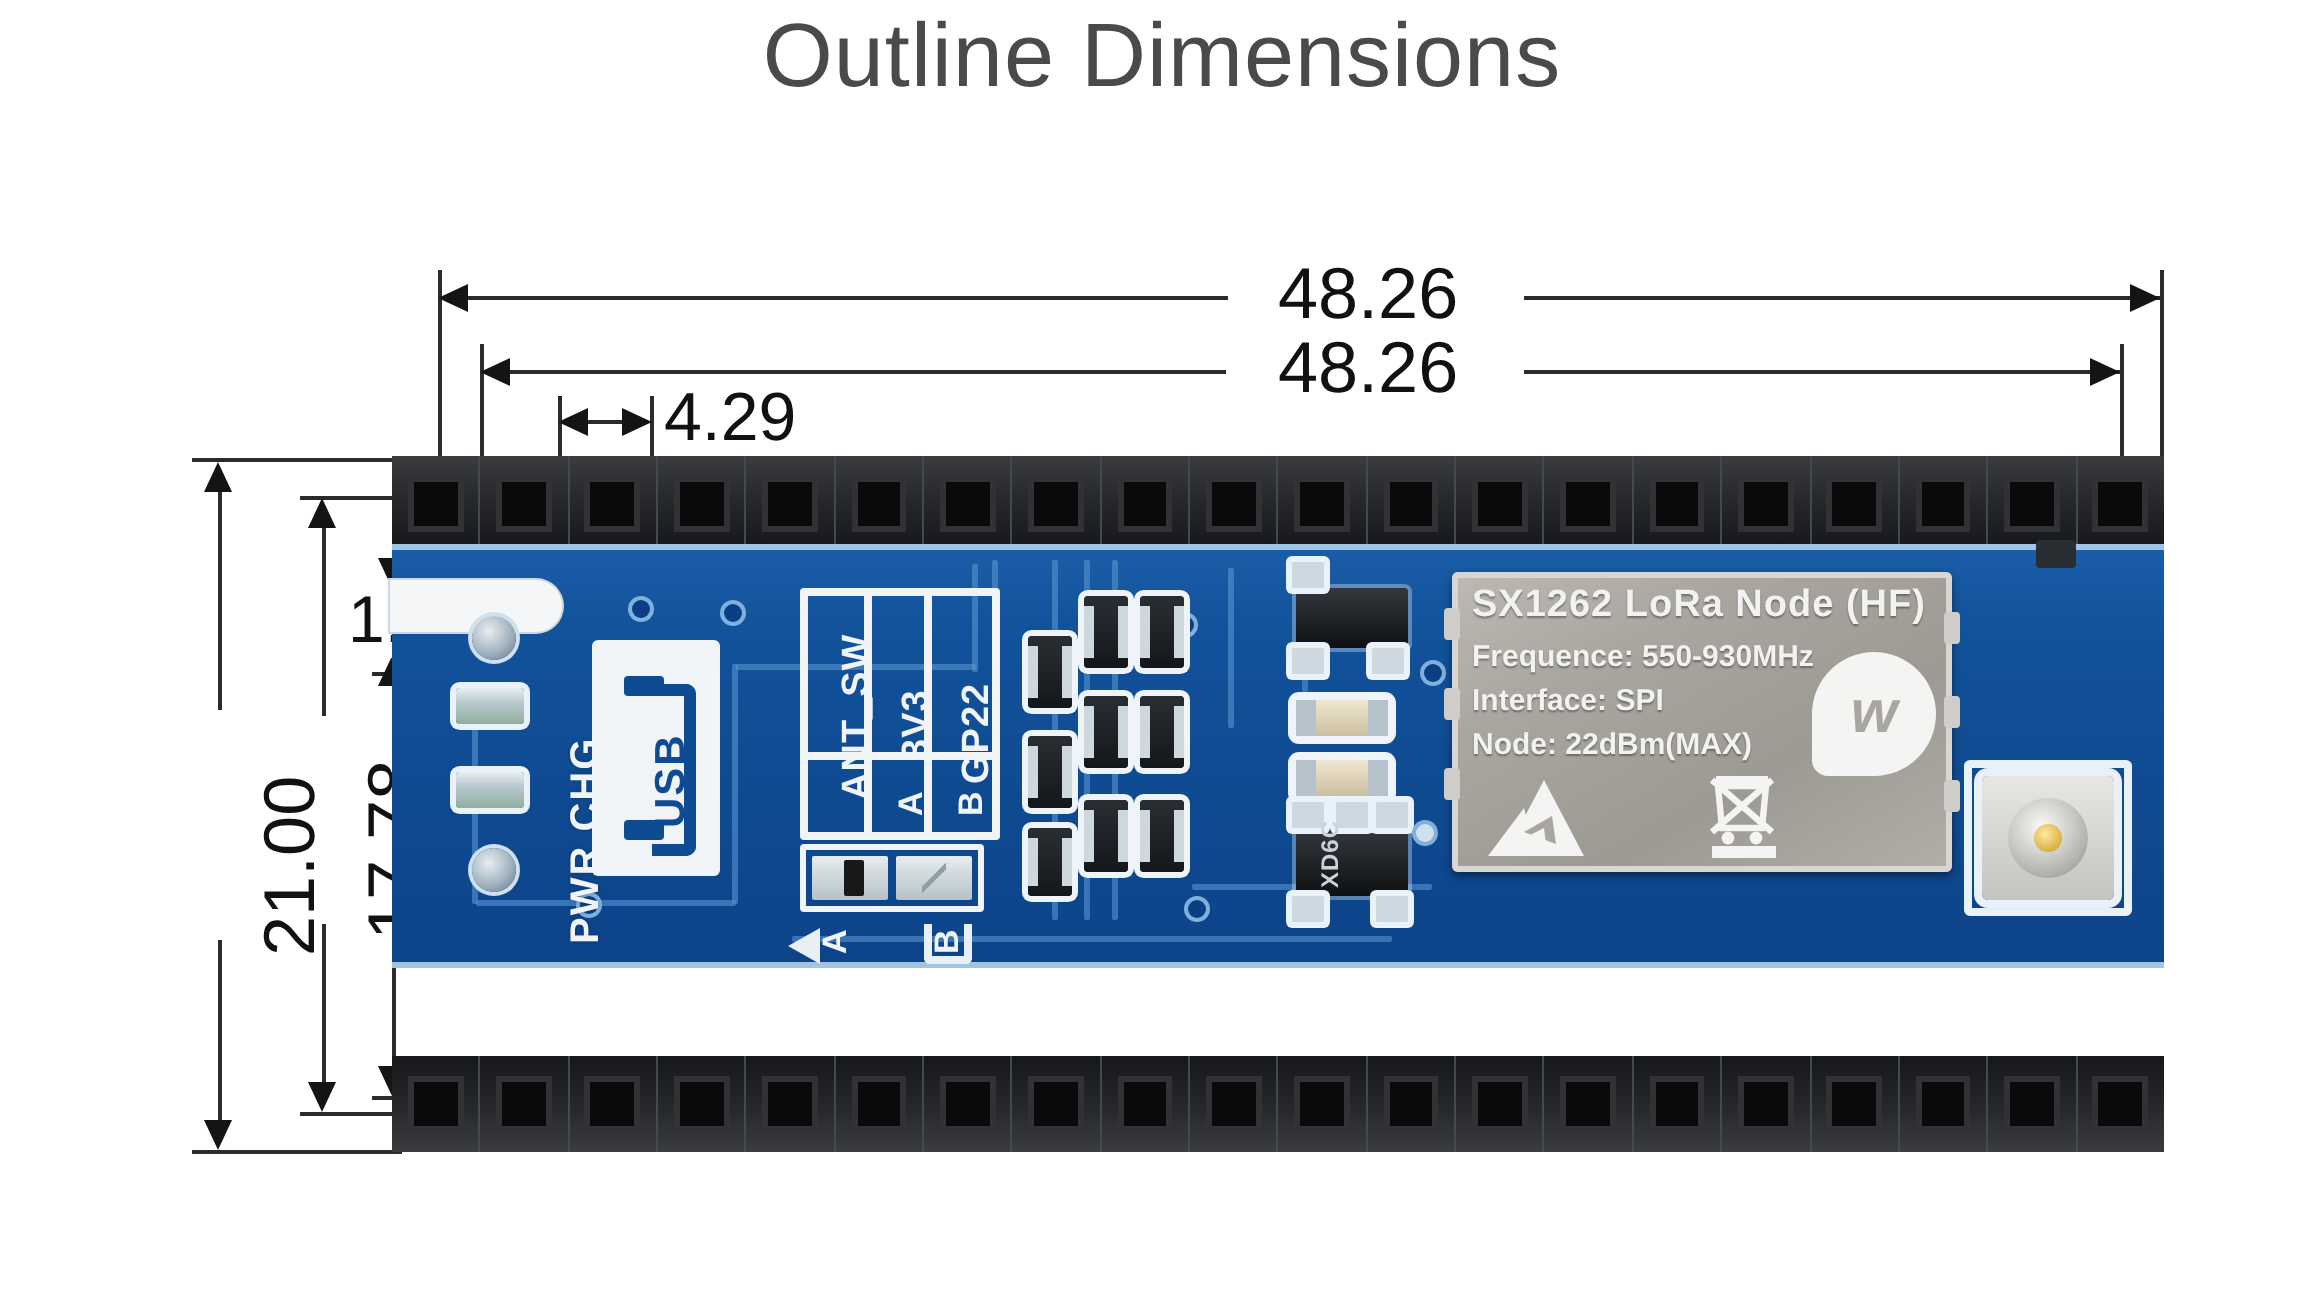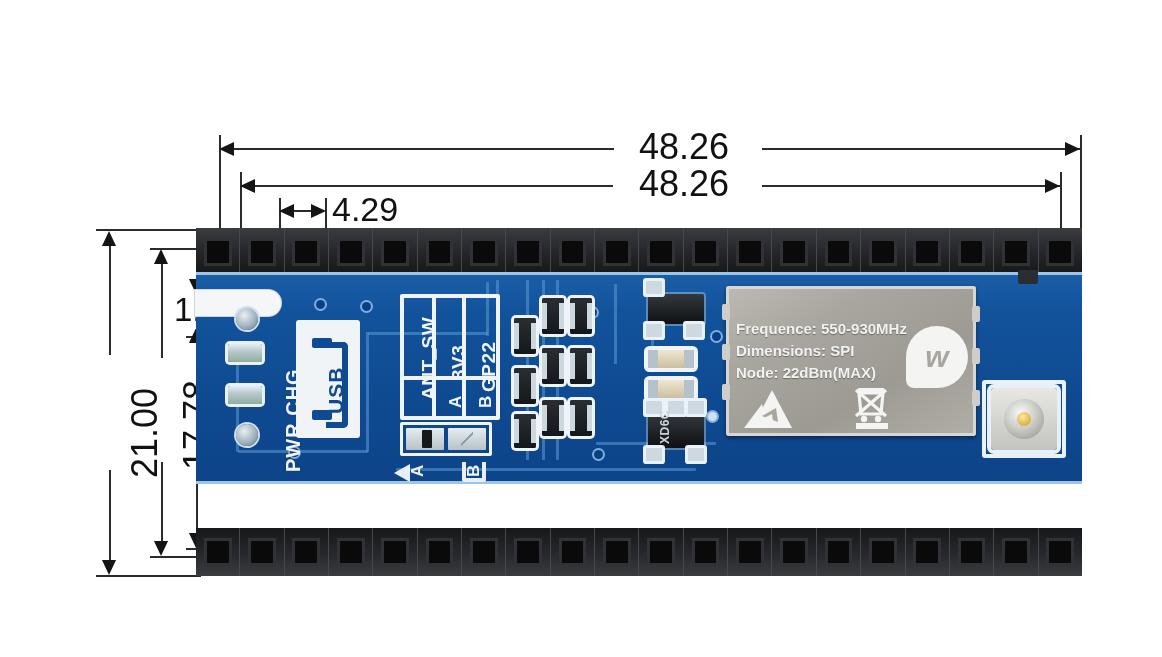--- a/index.html
+++ b/index.html
@@ -164,20 +164,21 @@
   
   .tri{position:absolute;width:0;height:0;border-top:9px solid transparent;
        border-bottom:9px solid transparent;border-right:16px solid #e8eff6;}
   .brace{position:absolute;width:16px;height:16px;border:4px solid #e8eff6;border-top:none;border-radius:0 0 3px 3px;}
 </style>
 </head>
 <body>
 
 <div id="stage">
 
+  <div class="title">Outline Dimensions</div>
 
   <div class="ext" style="left:219px;top:135px;height:118px;"></div>
   <div class="ext" style="left:1080px;top:135px;height:118px;"></div>
   <div class="hline" style="left:234px;top:148px;width:380px;"></div>
   <div class="hline" style="left:762px;top:148px;width:318px;"></div>
   <div class="arr arr-l" style="left:219px;top:142px;"></div>
   <div class="arr arr-r" style="left:1065px;top:142px;"></div>
   <div class="dimtxt" style="left:639px;top:126px;font-size:36px;">48.26</div>
 
   <div class="ext" style="left:240px;top:172px;height:82px;"></div>
@@ -444,22 +445,23 @@
       <div class="brace" style="left:266px;top:190px;"></div>
 
       <div class="module">
         <div class="castl" style="top:18px;"></div>
         <div class="castl" style="top:58px;"></div>
         <div class="castl" style="top:98px;"></div>
         <div class="castr" style="top:20px;"></div>
         <div class="castr" style="top:62px;"></div>
         <div class="castr" style="top:104px;"></div>
 
+        <div class="shieldtxt" style="left:10px;top:6px;font-size:19px;letter-spacing:.5px;">SX1262 LoRa Node (HF)</div>
         <div class="shieldtxt" style="left:10px;top:34px;font-size:15px;">Frequence: 550-930MHz</div>
-        <div class="shieldtxt" style="left:10px;top:56px;font-size:15px;">Dimensions: SPI</div>
+        <div class="shieldtxt" style="left:10px;top:56px;font-size:15px;">Interface: SPI</div>
         <div class="shieldtxt" style="left:10px;top:78px;font-size:15px;">Node: 22dBm(MAX)</div>
 
         <div class="wlogo">
           <span>w</span>
         </div>
 
         <svg class="esd" viewBox="0 0 62 42">
           <polygon points="30,2 50,40 10,40" fill="#f4f4f2"></polygon>
           <polygon points="2,40 20,16 26,40" fill="#f4f4f2"></polygon>
           <path d="M20 28 L34 20 L36 34 Z" fill="#a9a6a0"></path>

